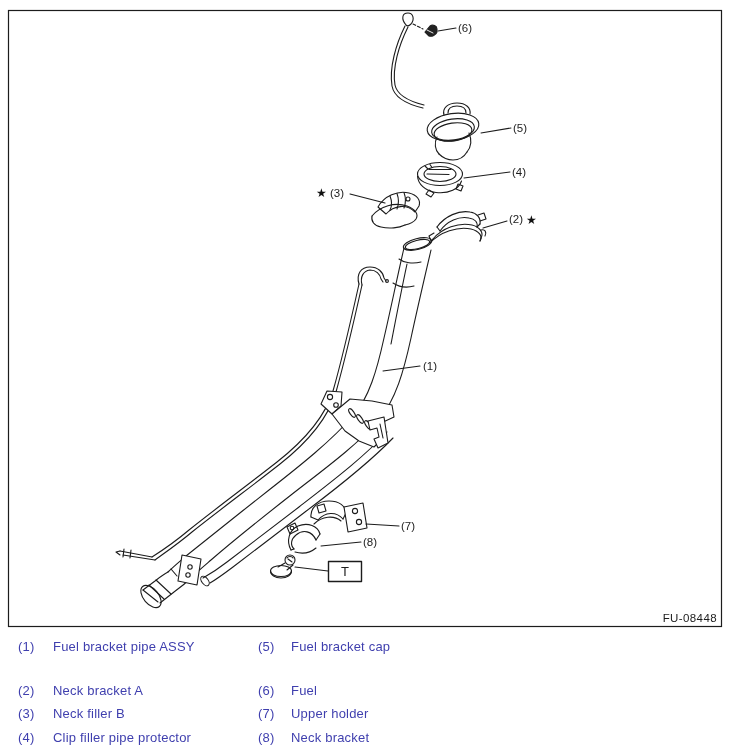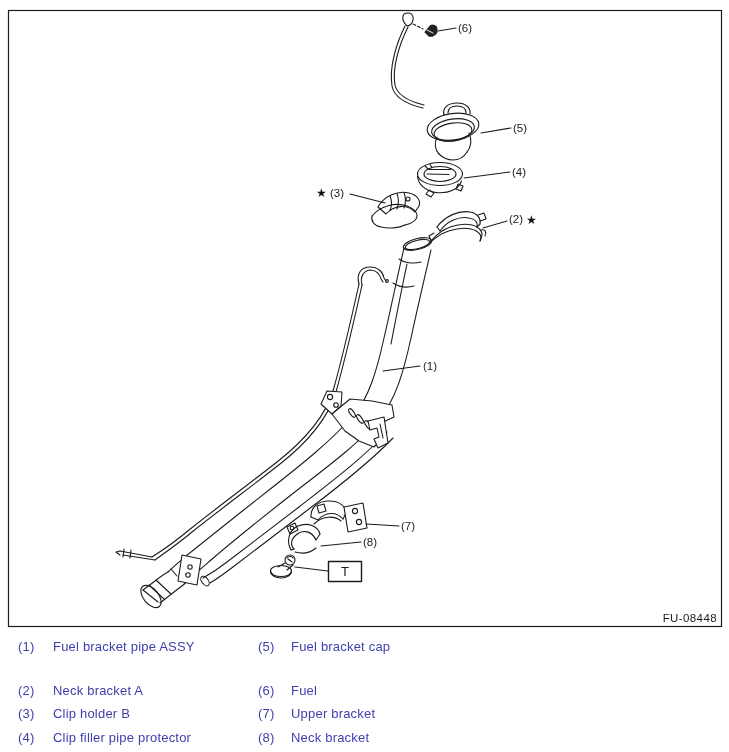--- a/index.html
+++ b/index.html
@@ -191,23 +191,23 @@
     <span class="legend-cell" style="left:53px;top:639px">Fuel bracket pipe ASSY</span>
     <span class="legend-cell" style="left:258px;top:639px">(5)</span>
     <span class="legend-cell" style="left:291px;top:639px">Fuel bracket cap</span>
 
     <span class="legend-cell" style="left:18px;top:683px">(2)</span>
     <span class="legend-cell" style="left:53px;top:683px">Neck bracket A</span>
     <span class="legend-cell" style="left:258px;top:683px">(6)</span>
     <span class="legend-cell" style="left:291px;top:683px">Fuel</span>
 
     <span class="legend-cell" style="left:18px;top:706px">(3)</span>
-    <span class="legend-cell" style="left:53px;top:706px">Clip holder B</span>
+    <span class="legend-cell" style="left:53px;top:706px">Neck filler B</span>
     <span class="legend-cell" style="left:258px;top:706px">(7)</span>
-    <span class="legend-cell" style="left:291px;top:706px">Upper bracket</span>
+    <span class="legend-cell" style="left:291px;top:706px">Upper holder</span>
 
     <span class="legend-cell" style="left:18px;top:730px">(4)</span>
     <span class="legend-cell" style="left:53px;top:730px">Clip filler pipe protector</span>
     <span class="legend-cell" style="left:258px;top:730px">(8)</span>
     <span class="legend-cell" style="left:291px;top:730px">Neck bracket</span>
   </div>
 
 </div>
 
 </body></html>

